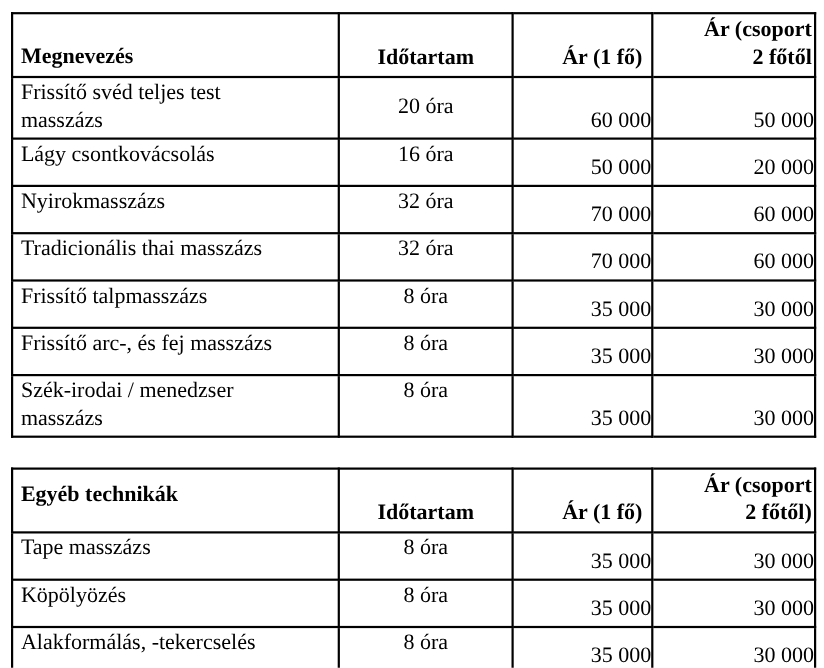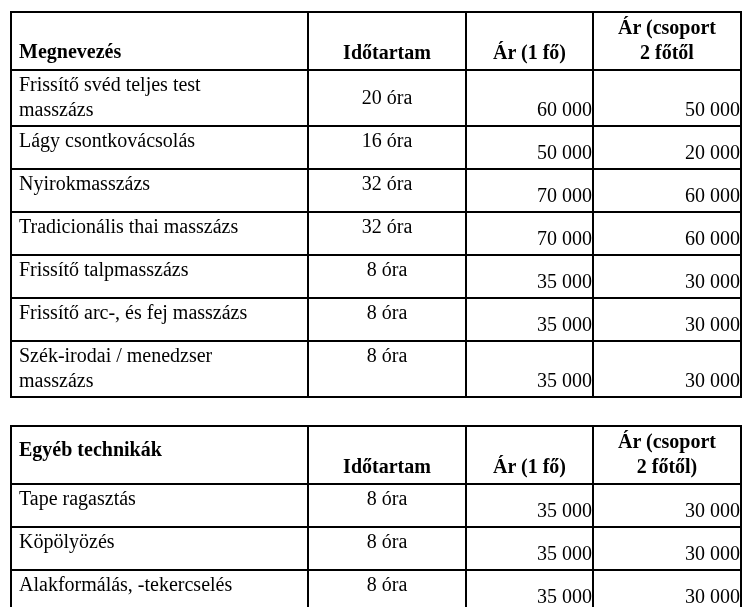--- a/index.html
+++ b/index.html
@@ -60,25 +60,25 @@
   }
   th.c-dur {
     font-weight: bold;
     vertical-align: bottom;
     padding-bottom: 4px;
   }
   th.c-p1 {
     font-weight: bold;
     text-align: right;
     vertical-align: bottom;
-    padding: 1px 26px 4px 2px;
+    padding: 1px 8px 4px 2px;
   }
   th.c-p2 {
     font-weight: bold;
-    text-align: center;
+    text-align: right;
     vertical-align: middle;
     padding: 2px 2px 4px 2px;
     white-space: pre-line;
   }
   
   tr.hdr1 { height: 51px; }
   tr.hdr2 { height: 56px; }
   tr.r1   { height: 29px; }
   tr.r2   { height: 53px; }
   td.v-top { vertical-align: top; }
@@ -164,21 +164,21 @@
       <tr class="hdr2">
         <th class="c-name v-mid">Egyéb technikák</th>
         <th class="c-dur">Időtartam</th>
         <th class="c-p1">Ár (1 fő)</th>
         <th class="c-p2">Ár (csoport
 2 főtől)</th>
       </tr>
     </thead>
     <tbody>
       <tr class="r1">
-        <td class="c-name">Tape ragasztás</td>
+        <td class="c-name">Tape masszázs</td>
         <td class="c-dur">8 óra</td>
         <td class="c-p">35 000</td>
         <td class="c-p">30 000</td>
       </tr>
       <tr class="r1">
         <td class="c-name">Köpölyözés</td>
         <td class="c-dur">8 óra</td>
         <td class="c-p">35 000</td>
         <td class="c-p">30 000</td>
       </tr>

